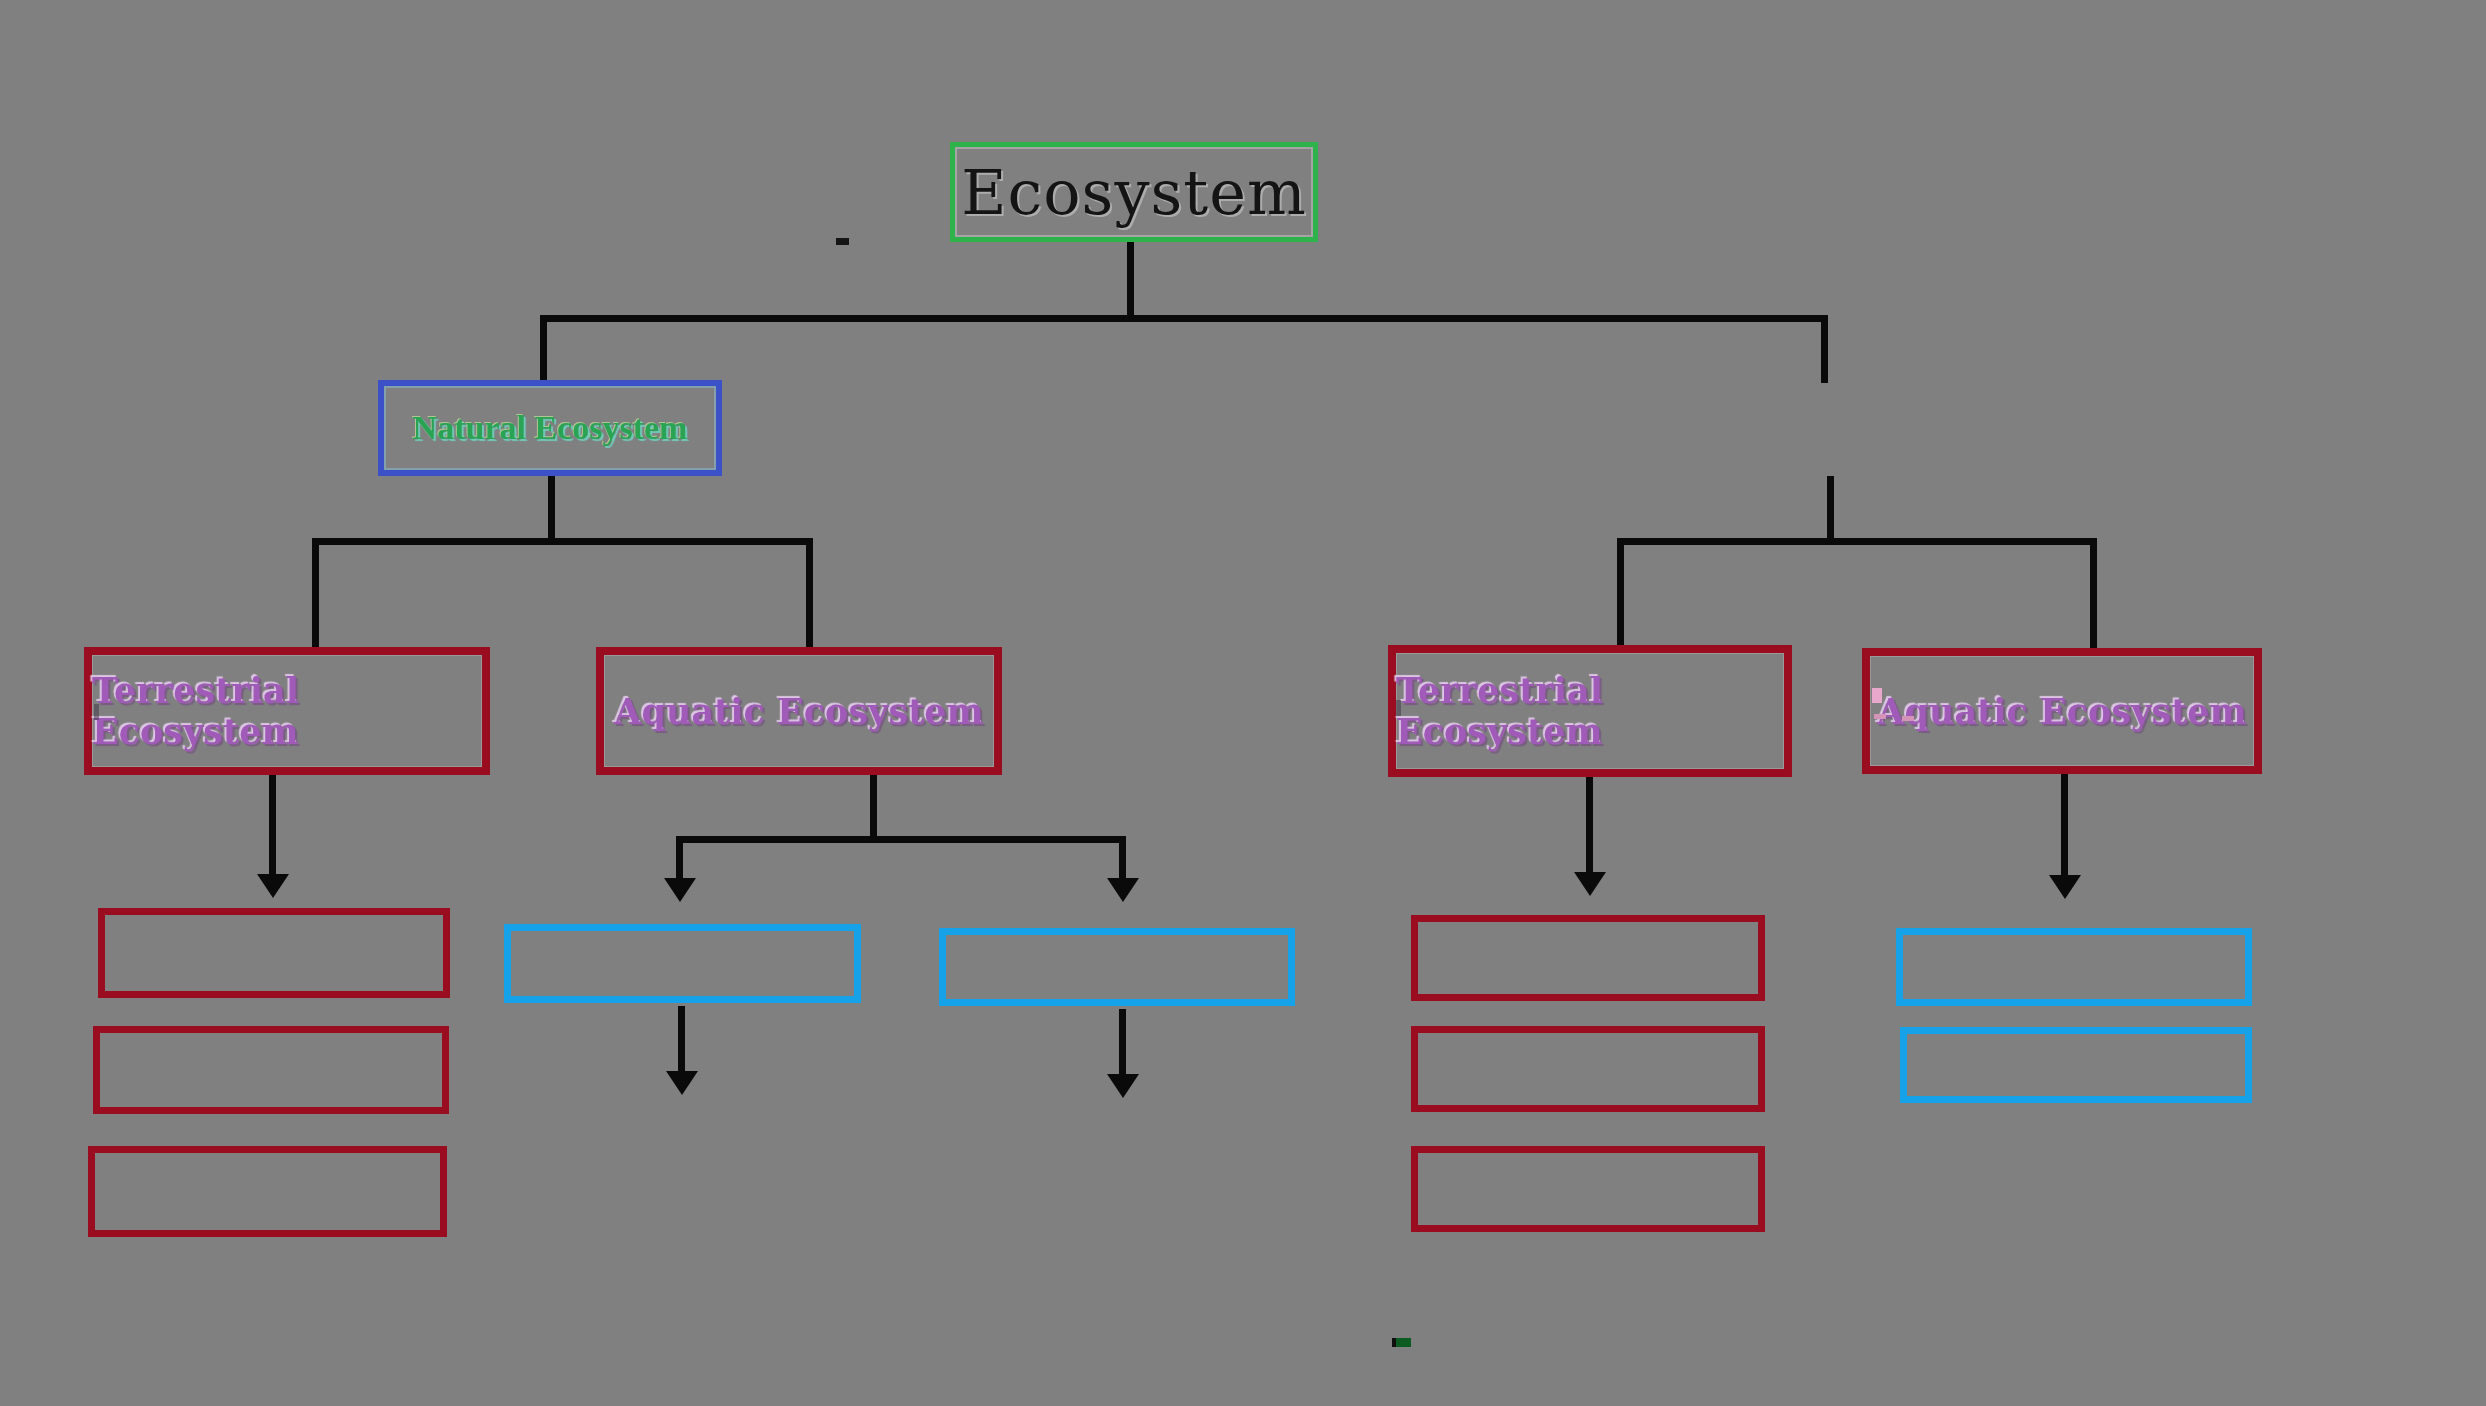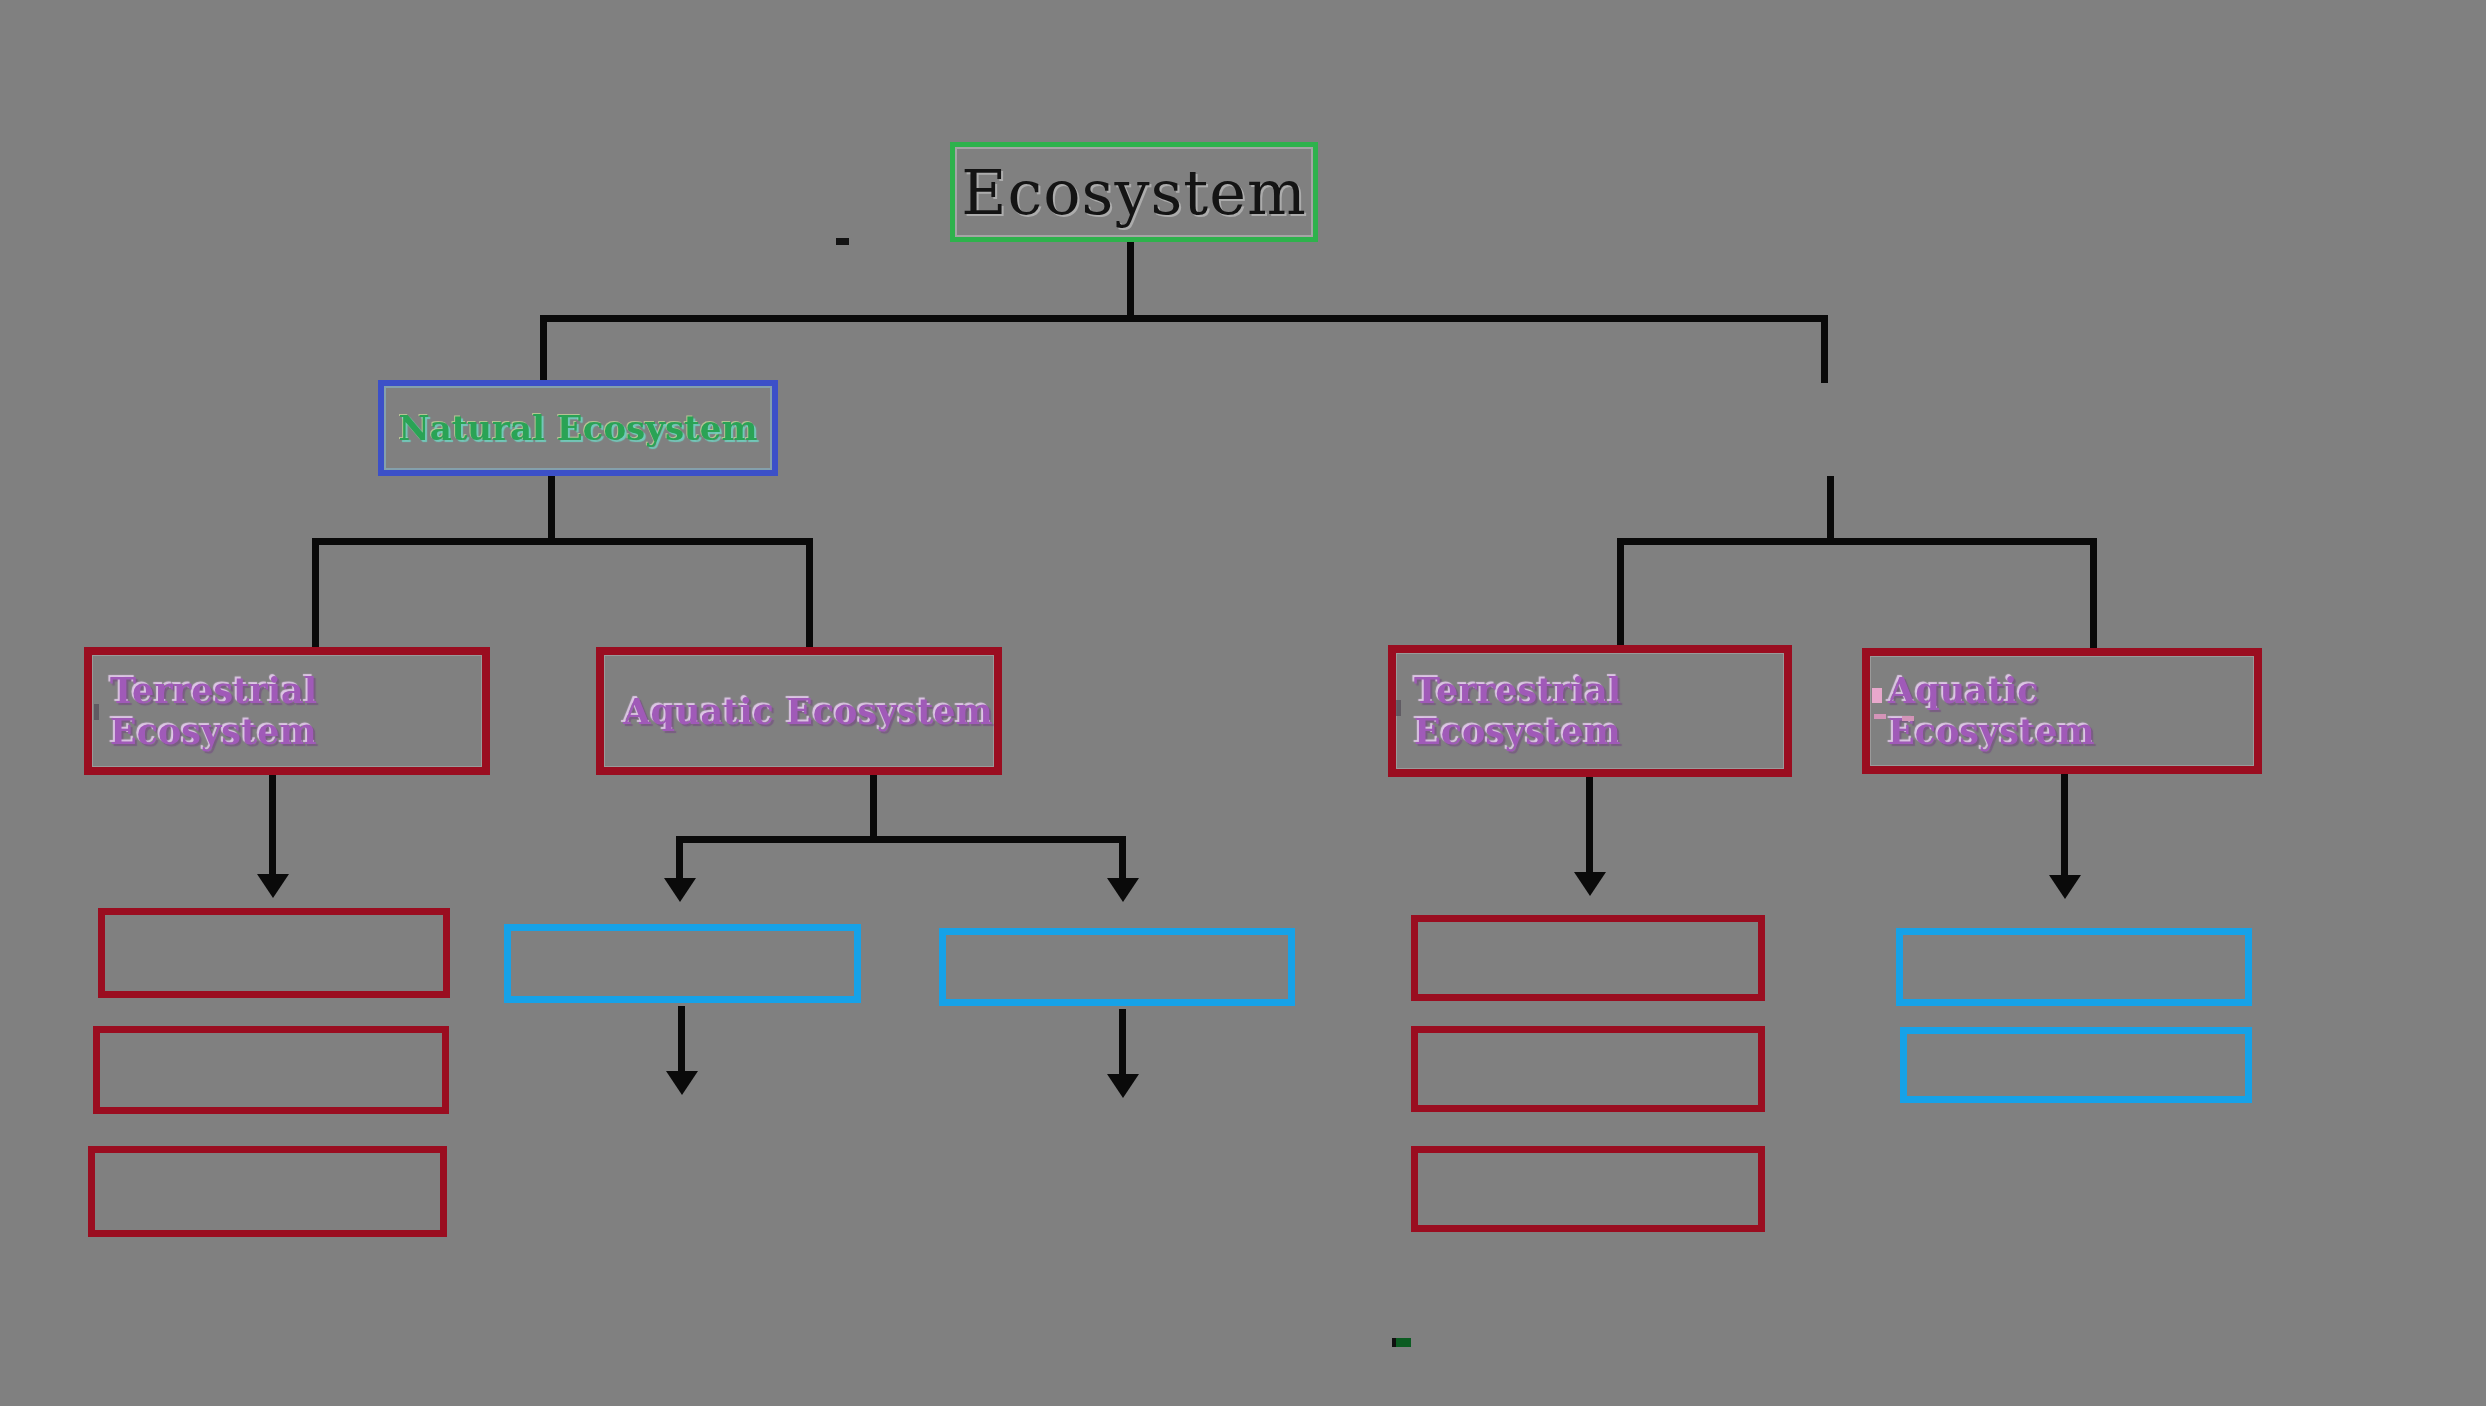--- a/index.html
+++ b/index.html
@@ -25,21 +25,20 @@
     color:#141414;font-size:62px;letter-spacing:1px;
     text-shadow:2px 2px 0 rgba(255,255,255,.35);
   }
   .label-green{
     color:#2aa355;font-weight:bold;font-size:34px;
     text-shadow:2px 2px 1px rgba(110,225,205,.75), -1px -1px 0 rgba(215,240,160,.6);
   }
   .label-purple{
     color:#a05ab8;font-weight:bold;font-size:35px;
     text-shadow:-2px -2px 1px rgba(231,205,240,.9), 2px 2px 1px rgba(110,50,130,.45);
-    margin-left:18px;
   }
   .line{position:absolute;background:#0a0a0a;}
   .ahead{
     position:absolute;width:0;height:0;
     border-left:16px solid transparent;
     border-right:16px solid transparent;
     border-top:24px solid #0a0a0a;
   }
   .artifact{position:absolute;}
 </style>
@@ -60,21 +59,21 @@
 
   <div class="line" style="left:1827px;top:476px;width:7px;height:66px;"></div>
   <div class="line" style="left:1617px;top:538px;width:480px;height:7px;"></div>
   <div class="line" style="left:1617px;top:538px;width:7px;height:110px;"></div>
   <div class="line" style="left:2090px;top:538px;width:7px;height:113px;"></div>
 
   <div class="box box-green" style="left:950px;top:142px;width:368px;height:100px;">
     <span class="label-black">Ecosystem</span>
   </div>
 
-  <div class="box box-blue" style="left:378px;top:380px;width:400px;height:96px;">
+  <div class="box box-blue" style="left:378px;top:380px;width:344px;height:96px;font-family:Liberation Serif, serif;">
     <span class="label-green">Natural Ecosystem</span>
   </div>
 
   <div class="box box-red" style="left:84px;top:647px;width:406px;height:128px;">
     <span class="label-purple">Terrestrial Ecosystem</span>
   </div>
   <div class="box box-red" style="left:596px;top:647px;width:406px;height:128px;">
     <span class="label-purple">Aquatic Ecosystem</span>
   </div>
   <div class="box box-red" style="left:1388px;top:645px;width:404px;height:132px;">

